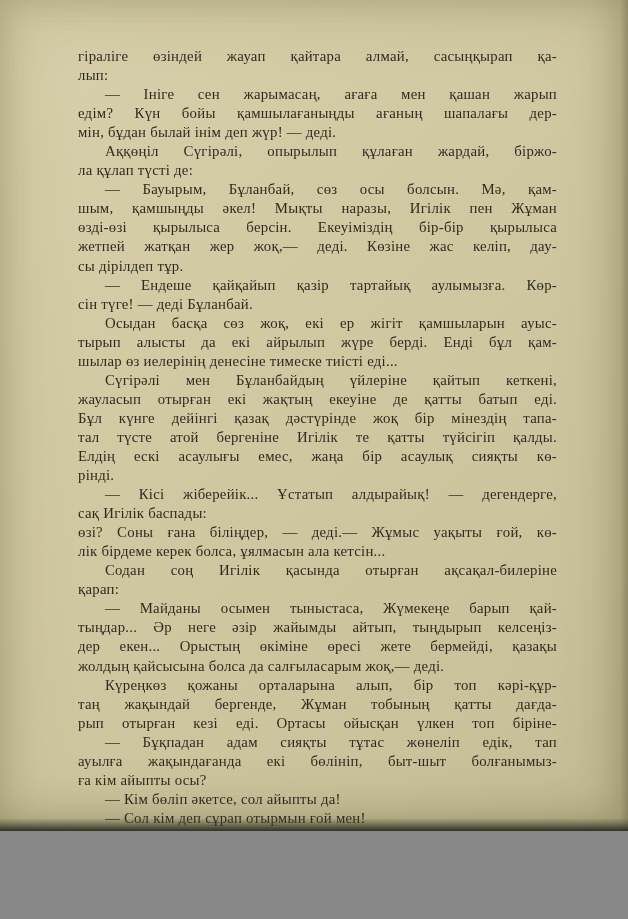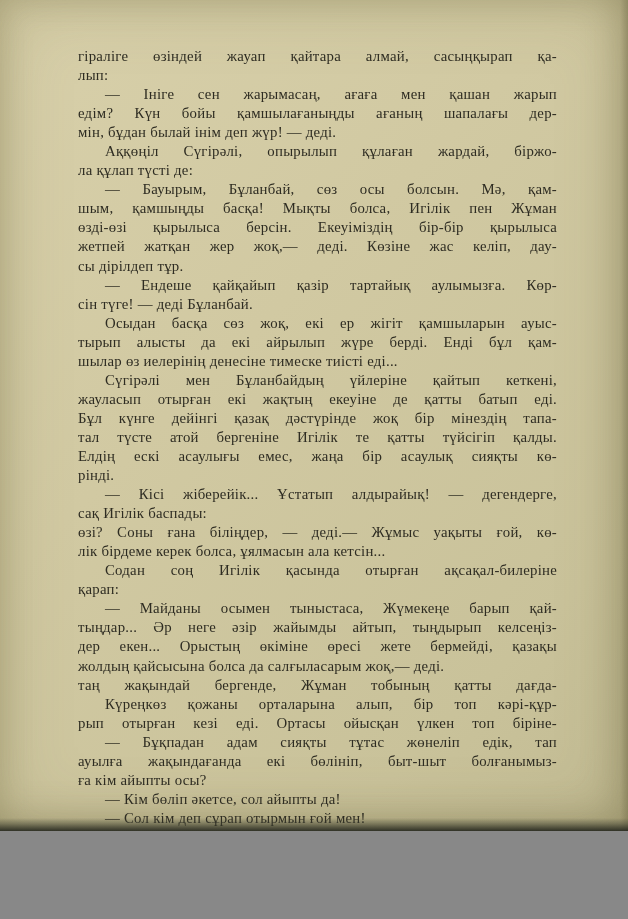--- a/index.html
+++ b/index.html
@@ -84,21 +84,21 @@
 <div class="page">
   <main class="text-block">
       <div class="line justify">гіраліге өзіндей жауап қайтара алмай, сасыңқырап қа-</div>
       <div class="line left">лып:</div>
       <div class="line justify indent">— Ініге сен жарымасаң, ағаға мен қашан жарып</div>
       <div class="line justify">едім? Күн бойы қамшылағаныңды ағаның шапалағы дер-</div>
       <div class="line left">мін, бұдан былай інім деп жүр! — деді.</div>
       <div class="line justify indent">Аққөңіл Сүгірәлі, опырылып құлаған жардай, біржо-</div>
       <div class="line left">ла құлап түсті де:</div>
       <div class="line justify indent">— Бауырым, Бұланбай, сөз осы болсын. Мә, қам-</div>
-      <div class="line justify">шым, қамшыңды басқа! Мықты болса, Игілік пен Жұман</div>
+      <div class="line justify">шым, қамшыңды әкел! Мықты наразы, Игілік пен Жұман</div>
       <div class="line justify">өзді-өзі қырылыса берсін. Екеуіміздің бір-бір қырылыса</div>
       <div class="line justify">жетпей жатқан жер жоқ,— деді. Көзіне жас келіп, дау-</div>
       <div class="line left">сы дірілдеп тұр.</div>
       <div class="line justify indent">— Ендеше қайқайып қазір тартайық аулымызға. Көр-</div>
       <div class="line left">сін түге! — деді Бұланбай.</div>
       <div class="line justify indent">Осыдан басқа сөз жоқ, екі ер жігіт қамшыларын ауыс-</div>
       <div class="line justify">тырып алысты да екі айрылып жүре берді. Енді бұл қам-</div>
       <div class="line left">шылар өз иелерінің денесіне тимеске тиісті еді...</div>
       <div class="line justify indent">Сүгірәлі мен Бұланбайдың үйлеріне қайтып кеткені,</div>
       <div class="line justify">жауласып отырған екі жақтың екеуіне де қатты батып еді.</div>
@@ -109,22 +109,22 @@
       <div class="line justify indent">— Кісі жіберейік... Ұстатып алдырайық! — дегендерге,</div>
       <div class="line left">сақ Игілік баспады:</div>
       <div class="line justify">өзі? Соны ғана біліңдер, — деді.— Жұмыс уақыты ғой, кө-</div>
       <div class="line left">лік бірдеме керек болса, ұялмасын ала кетсін...</div>
       <div class="line justify indent">Содан соң Игілік қасында отырған ақсақал-билеріне</div>
       <div class="line left">қарап:</div>
       <div class="line justify indent">— Майданы осымен тыныстаса, Жүмекеңе барып қай-</div>
       <div class="line justify">тыңдар... Әр неге әзір жайымды айтып, тыңдырып келсеңіз-</div>
       <div class="line justify">дер екен... Орыстың өкіміне өресі жете бермейді, қазақы</div>
       <div class="line left">жолдың қайсысына болса да салғыласарым жоқ,— деді.</div>
+      <div class="line justify indent">Күреңкөз қожаны орталарына алып, бір топ кәрі-құр-</div>
       <div class="line justify">таң жақындай бергенде, Жұман тобының қатты дағда-</div>
-      <div class="line justify indent">Күреңкөз қожаны орталарына алып, бір топ кәрі-құр-</div>
       <div class="line justify">рып отырған кезі еді. Ортасы ойысқан үлкен топ біріне-</div>
       <div class="line justify indent">— Бұқпадан адам сияқты тұтас жөнеліп едік, тап</div>
       <div class="line justify">ауылға жақындағанда екі бөлініп, быт-шыт болғанымыз-</div>
       <div class="line left">ға кім айыпты осы?</div>
       <div class="line left indent">— Кім бөліп әкетсе, сол айыпты да!</div>
       <div class="line left indent">— Сол кім деп сұрап отырмын ғой мен!</div>
     </main>
   <div class="page-number">96</div>
   <div class="right-edge"></div>
   <div class="bottom-edge"></div>

